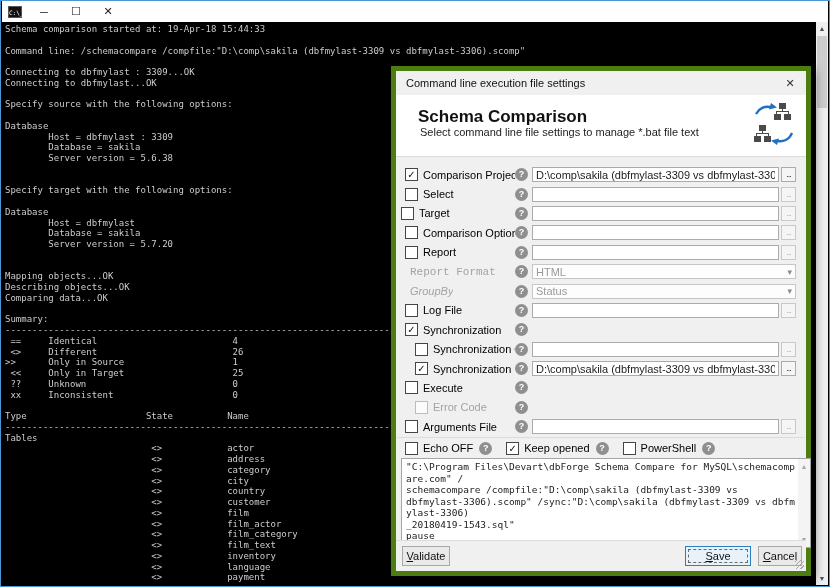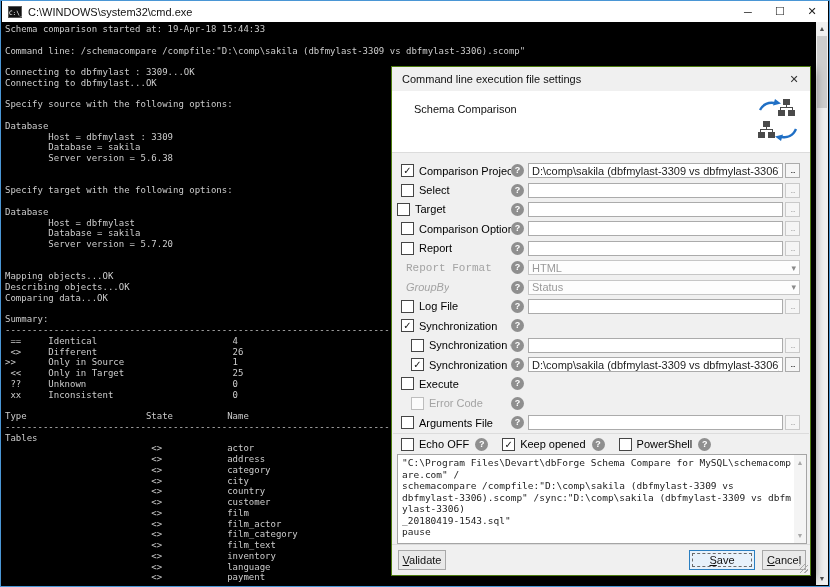--- a/index.html
+++ b/index.html
@@ -12,26 +12,26 @@
   .winbtns{display:flex;height:100%;}
   .winbtn{width:32px;height:100%;display:flex;align-items:center;justify-content:center;font-size:11px;color:#222;}
   
   .console{position:absolute;left:1px;top:21px;right:13px;bottom:1px;background:#000;overflow:hidden;}
   .console pre{margin:0;padding:2px 0 0 3px;font:9px/10.75px "DejaVu Sans Mono",monospace;color:#cccccc;white-space:pre;}
   .vscroll{position:absolute;top:21px;right:1px;bottom:1px;width:12px;background:#f0f0f0;display:flex;flex-direction:column;align-items:center;}
   .sarrow{font-size:7px;color:#505050;height:13px;line-height:13px;}
   .sarrow.down{position:absolute;bottom:0;}
   .sthumb{position:absolute;top:14px;left:1px;width:10px;height:72px;background:#cdcdcd;}
   
-  .dialog{position:absolute;left:390px;top:65px;width:420px;height:510px;background:#f0f0f0;border:1px solid #4d7c0f;box-shadow:3px 4px 10px rgba(0,0,0,.55);font-size:11px;color:#111;}
+  .dialog{position:absolute;left:390px;top:65px;width:420px;height:510px;background:#f0f0f0;border:5px solid #4d7c0f;box-shadow:3px 4px 10px rgba(0,0,0,.55);font-size:11px;color:#111;}
   .dtitlebar{position:absolute;left:0;top:0;right:0;height:24px;display:flex;align-items:center;padding:0 6px 0 10px;}
   .dtitle{flex:1;font-size:11px;color:#111;}
   .dclose{width:20px;height:16px;text-align:center;line-height:16px;font-size:11px;color:#333;}
   .dheader{position:absolute;left:0;top:24px;right:0;height:62px;background:#fff;border-bottom:1px solid #dcdcdc;}
-  .dh-title{position:absolute;left:22px;top:12px;font-weight:normal;font-size:11px;}
+  .dh-title{position:absolute;left:22px;top:12px;font-weight:bold;font-size:17px;}
   .dh-sub{position:absolute;left:24px;top:31px;font-size:11px;color:#222;}
   .dh-icon{position:absolute;right:10px;top:6px;width:44px;height:46px;}
   
   .rows{position:absolute;left:1px;top:94px;right:1px;}
   .frow{display:flex;align-items:center;height:19.4px;position:relative;padding-right:9px;}
   .fleft{width:118px;display:flex;align-items:center;flex:0 0 118px;}
   .cb{width:13px;height:13px;background:#fff;border:1px solid #454545;flex:0 0 13px;margin-right:5px;font-size:10px;line-height:11px;text-align:center;color:#111;}
   .frow.disabled .cb{border-color:#bdbdbd;background:#fbfbfb;}
   .flabel{white-space:nowrap;overflow:hidden;color:#000;}
   .frow.disabled .flabel{color:#a3a3a3;}
@@ -65,21 +65,20 @@
   .btn.cancel{width:44px;margin-left:7px;margin-right:4px;}
   .grip{position:absolute;right:2px;bottom:2px;width:9px;height:9px;background:repeating-linear-gradient(315deg,transparent 0 2px,#a9a9a9 2px 3px);}
 </style>
 </head>
 <body>
 
 <div class="window">
 
   <div class="titlebar">
     <span class="cmd-icon">C:\_</span>
-    <span class="wtitle">C:\WINDOWS\system32\cmd.exe</span>
     <span class="winbtns">
       <span class="winbtn">─</span>
       <span class="winbtn">☐</span>
       <span class="winbtn">✕</span>
     </span>
   </div>
 
   <div class="console">
     <pre>Schema comparison started at: 19-Apr-18 15:44:33
 
@@ -142,20 +141,21 @@
   </div>
 
   <div class="dialog">
     <div class="dtitlebar">
       <span class="dtitle">Command line execution file settings</span>
       <span class="dclose">✕</span>
     </div>
 
     <div class="dheader">
       <span class="dh-title">Schema Comparison</span>
+      <span class="dh-sub">Select command line file settings to manage *.bat file text</span>
       <span class="dh-icon">
         <svg width="44" height="46" viewBox="0 0 44 46">
           <g fill="#4a4a4a">
             <rect x="27" y="2" width="7" height="6"></rect>
               <rect x="22" y="13" width="7" height="6"></rect>
               <rect x="32" y="13" width="7" height="6"></rect>
             <path d="M30 8h1v3h-6v2h-1v-3h6z"></path>
               <path d="M30 8h1v3h5v2h1v-3h-6z"></path>
             <rect x="7" y="24" width="7" height="6"></rect>
               <rect x="2" y="35" width="7" height="6"></rect>

